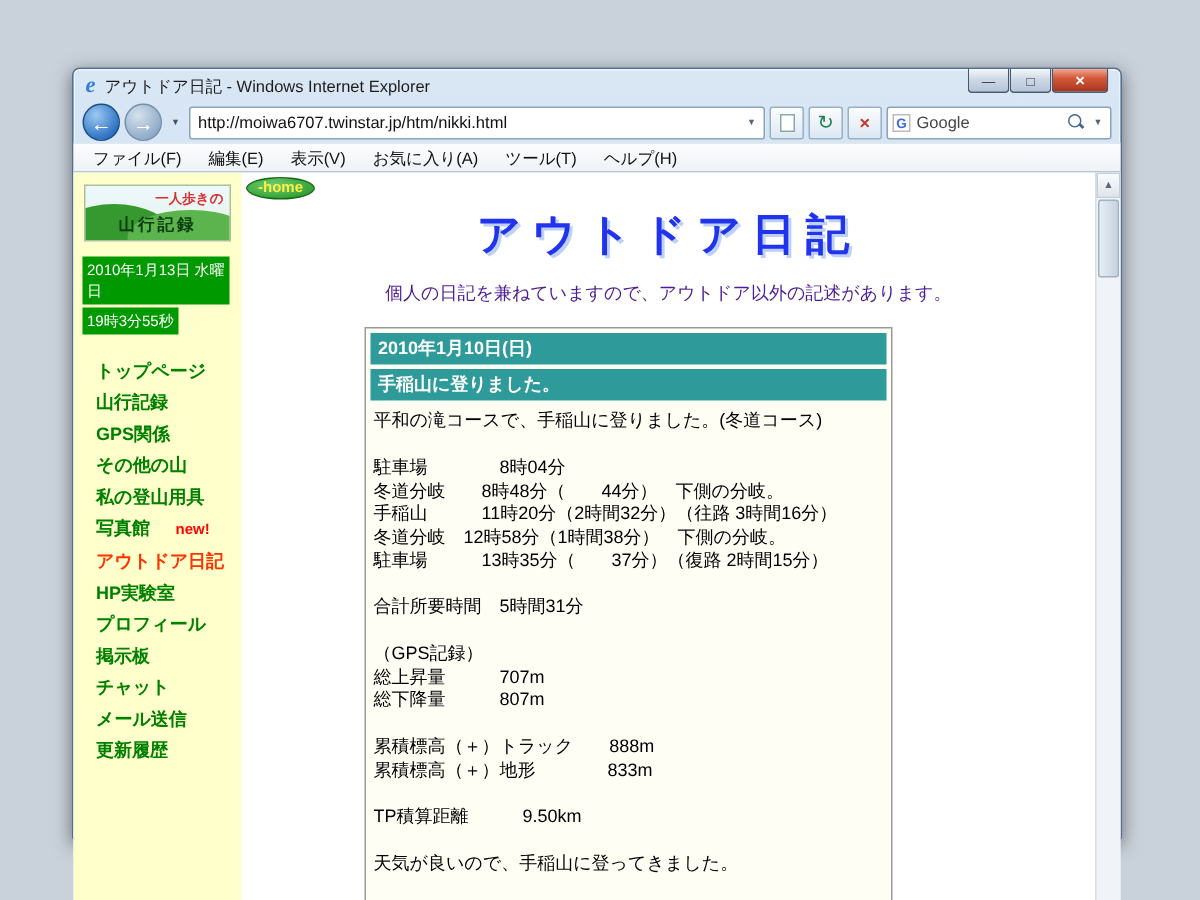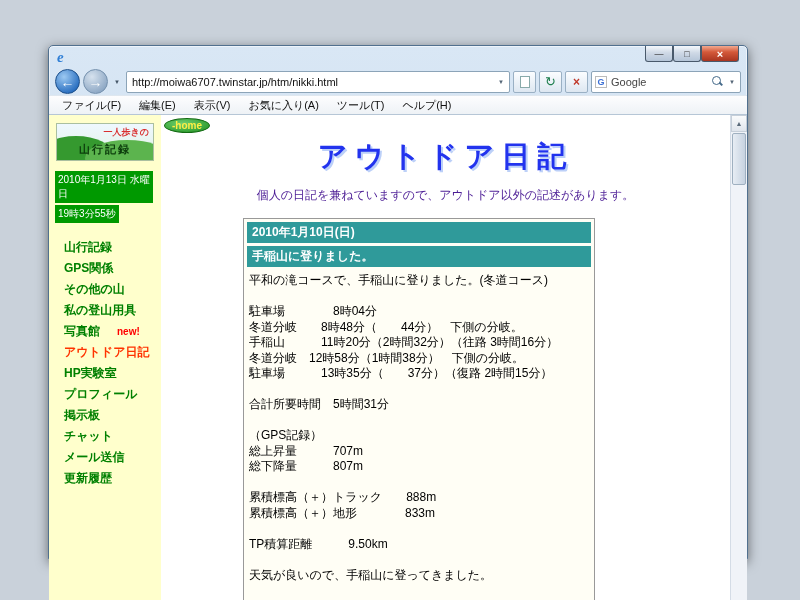--- a/index.html
+++ b/index.html
@@ -128,20 +128,21 @@
   .entry-header { background:#2f9a9a; color:#fff; font-weight:bold; font-size:12px; padding:2px 5px; margin-bottom:3px; }
   .entry-body { font-size:12px; line-height:15.5px; white-space:pre-wrap; padding:3px 2px 0 2px; color:#000; }
 </style>
 </head>
 <body>
 
 <div class="window">
 
   <div class="titlebar">
     <span class="ie-icon">e</span>
+    <span class="title-text">アウトドア日記 - Windows Internet Explorer</span>
     <div class="win-controls">
       <div class="winbtn">—</div>
       <div class="winbtn">□</div>
       <div class="winbtn close">×</div>
     </div>
   </div>
 
   <div class="navbar">
     <div class="navcircle">←</div>
     <div class="navcircle disabled">→</div>
@@ -183,20 +184,21 @@
       <div class="sidebar">
         <div class="logo">
           <div class="hill1"></div>
           <div class="hill2"></div>
           <div class="logo-line1">一人歩きの</div>
           <div class="logo-line2">山行記録</div>
         </div>
         <div class="datebox">2010年1月13日 水曜日</div>
         <div class="timebox">19時3分55秒</div>
         <div class="sidemenu">
+          <div class="sidemenu-item">トップページ</div>
           <div class="sidemenu-item">山行記録</div>
           <div class="sidemenu-item">GPS関係</div>
           <div class="sidemenu-item">その他の山</div>
           <div class="sidemenu-item">私の登山用具</div>
           <div class="sidemenu-item"><span>写真館</span><span class="suffix-new">new!</span></div>
           <div class="sidemenu-item active">アウトドア日記</div>
           <div class="sidemenu-item">HP実験室</div>
           <div class="sidemenu-item">プロフィール</div>
           <div class="sidemenu-item">掲示板</div>
           <div class="sidemenu-item">チャット</div>

